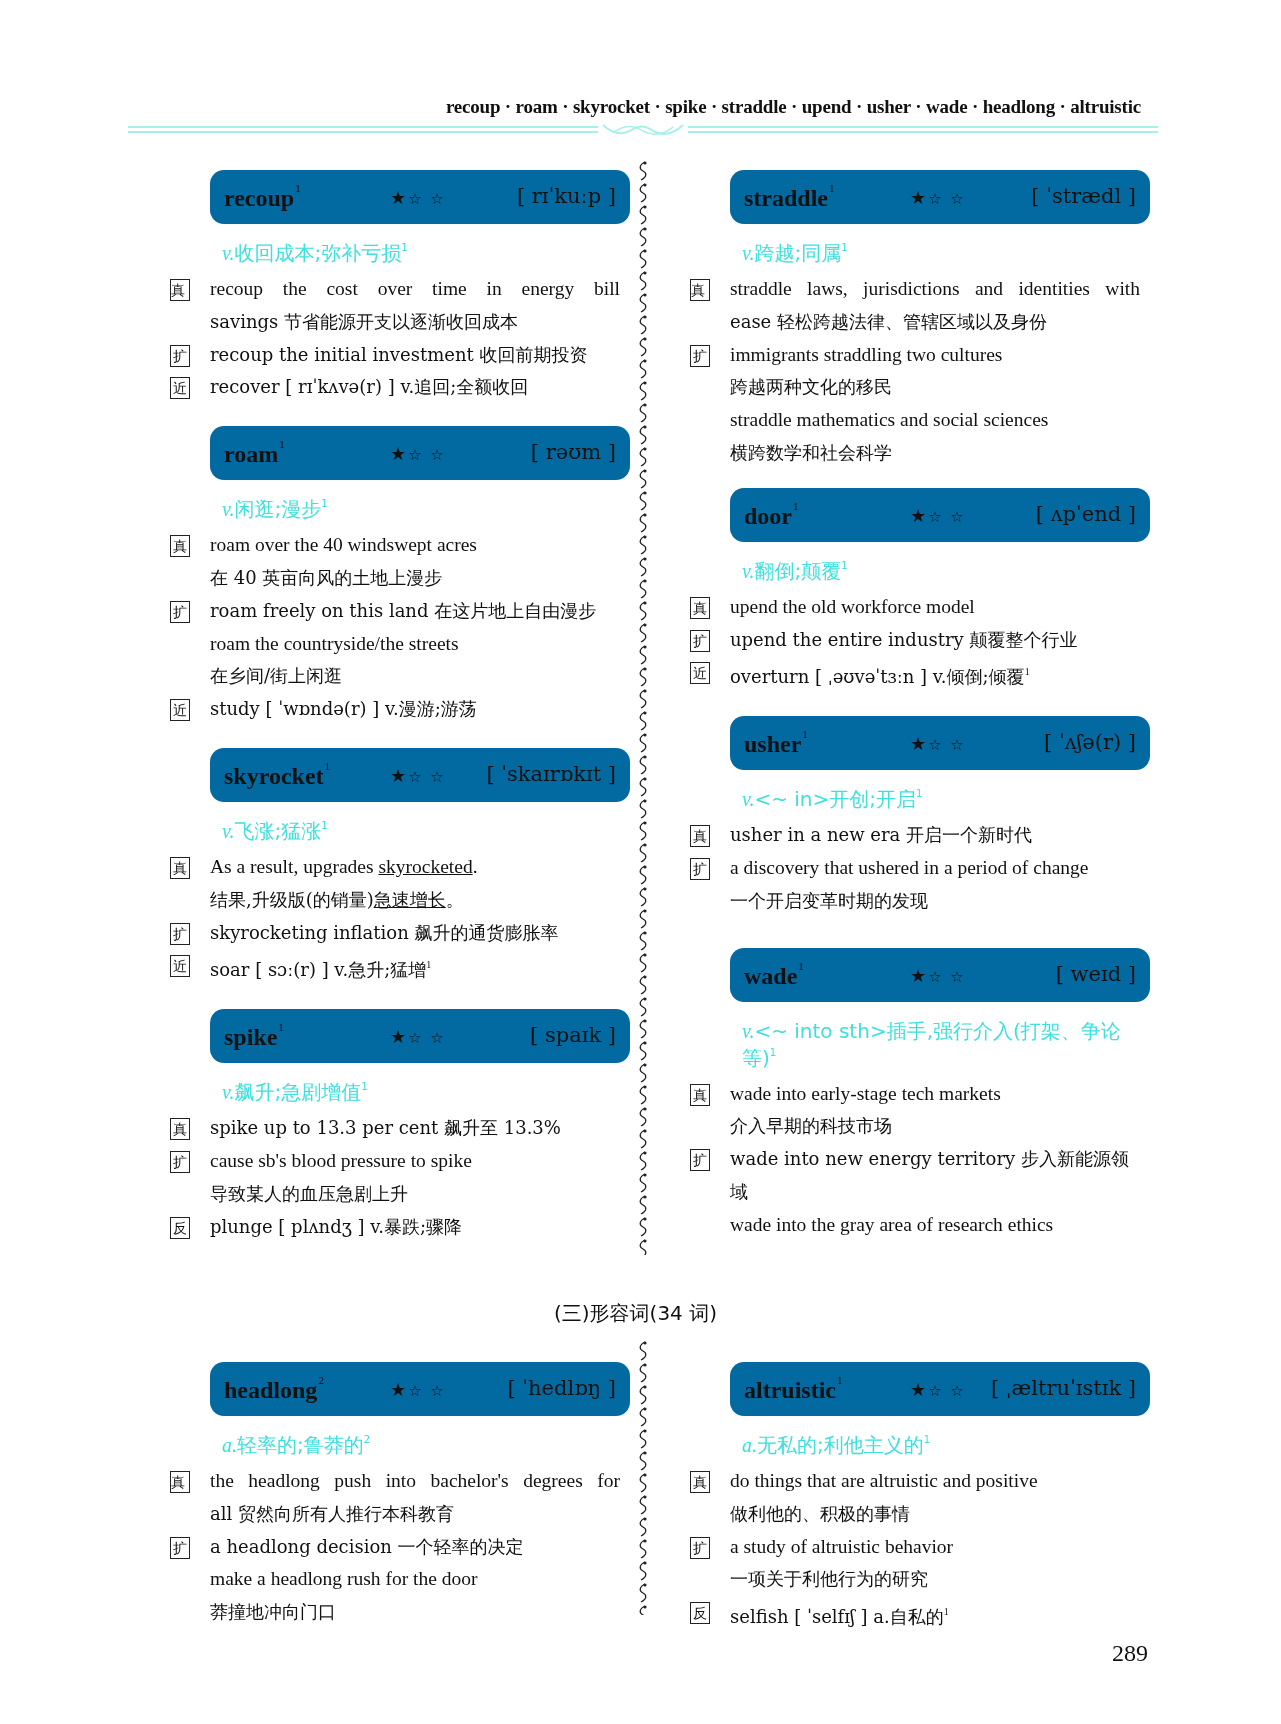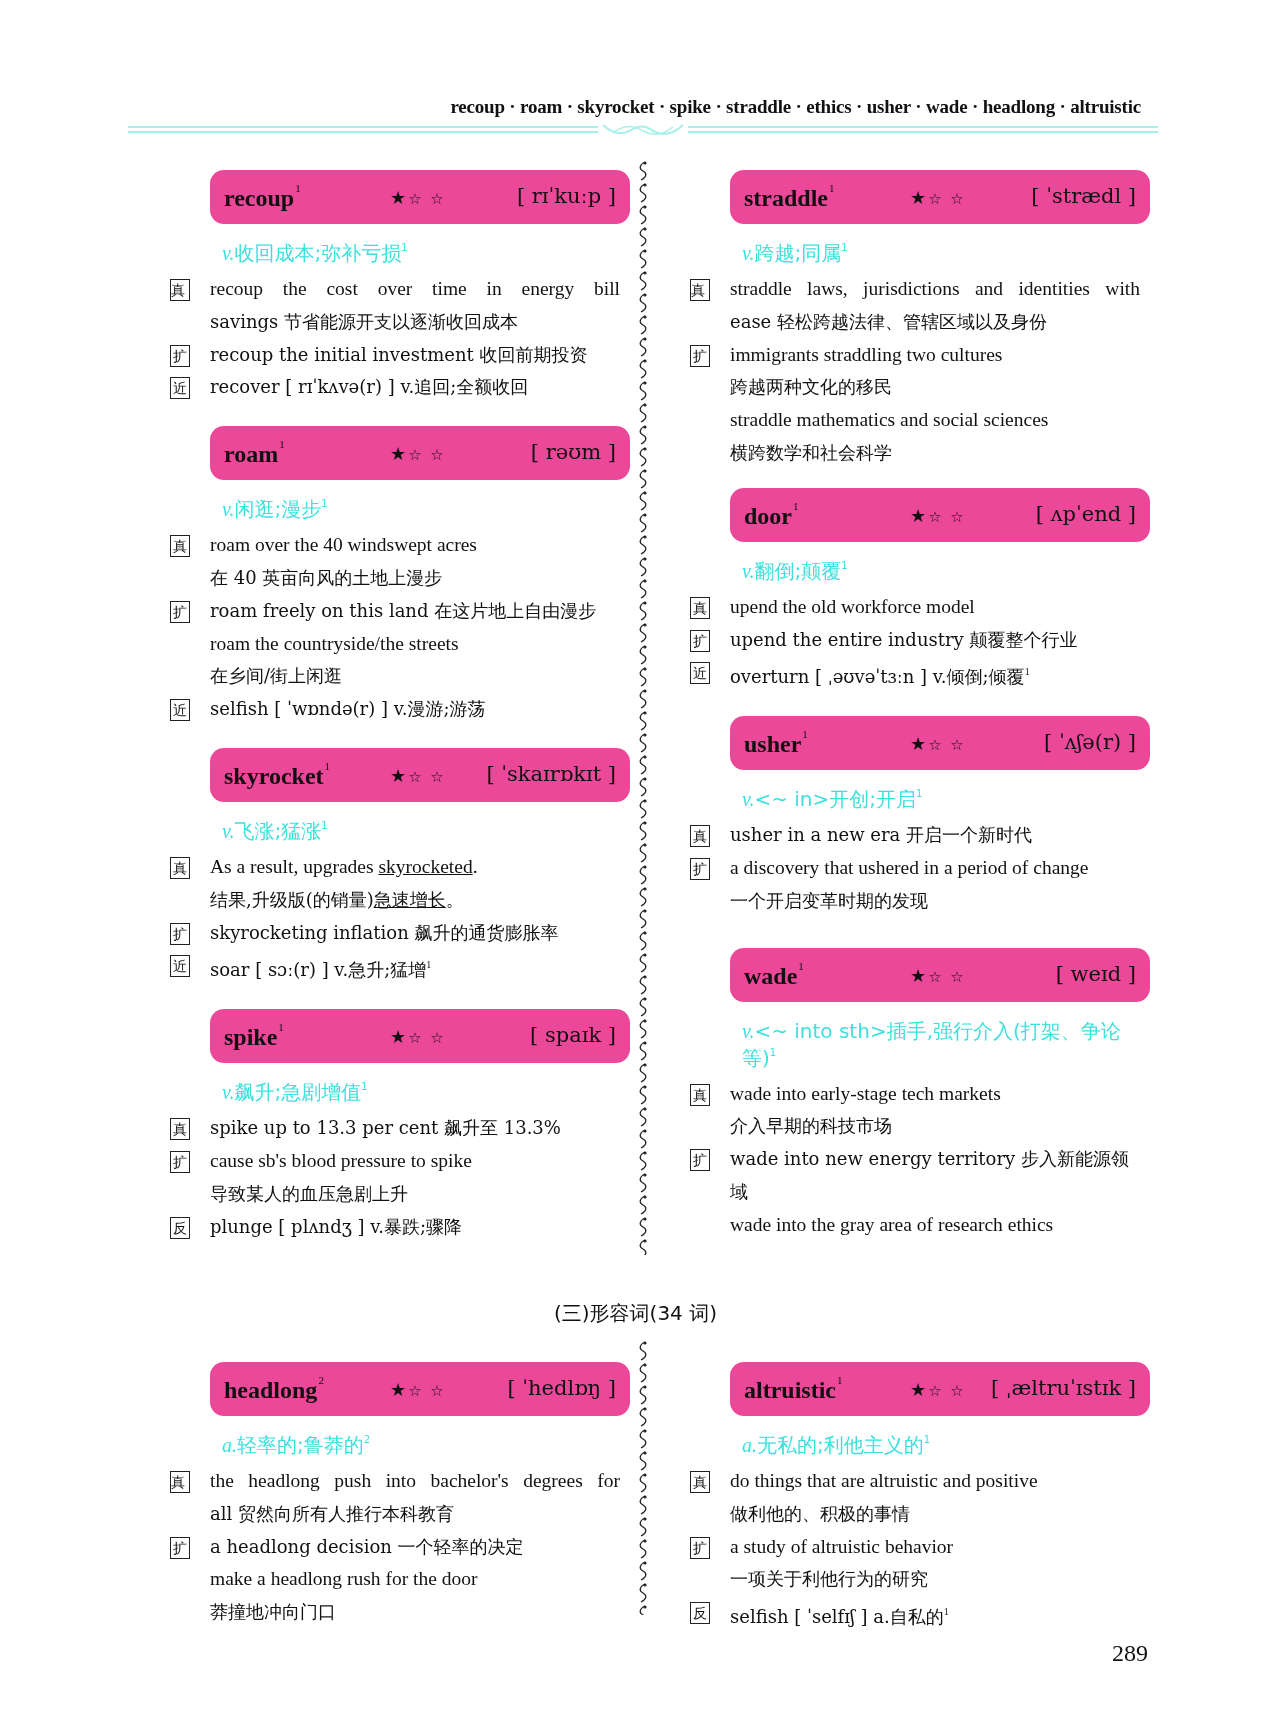--- a/index.html
+++ b/index.html
@@ -6,42 +6,42 @@
     body { width: 1281px; height: 1724px; position: relative; overflow: hidden;
       font-family: "Liberation Serif", "DejaVu Serif", serif; color: #111; }
     .running-head { position: absolute; top: 96px; right: 140px; font-weight: bold; font-size: 19px; letter-spacing: -0.2px; }
     .head-rule { position: absolute; top: 126px; left: 128px; width: 1030px; height: 10px; }
     .head-rule .l1, .head-rule .l2 { position: absolute; left: 0; right: 0; height: 2px; background: #a6f0ea; }
     .head-rule .l1 { top: 0; } .head-rule .l2 { top: 5px; }
     .head-rule .orn { position: absolute; left: 470px; top: -5px; width: 90px; height: 18px; background: #fff; }
     .divider { position: absolute; left: 636px; width: 14px; }
     .col { position: absolute; width: 450px; }
     .entry { margin-bottom: 18px; }
-    .card { background: #ec4899; border-radius: 14px; height: 54px; margin-left: 40px; width: 420px; position: relative; }
+    .card { background: #0369a1; border-radius: 14px; height: 54px; margin-left: 40px; width: 420px; position: relative; }
     .card .word { position: absolute; left: 14px; top: 12px; font-weight: bold; font-size: 24px; }
     .card .word sup { font-size: 11px; font-weight: normal; vertical-align: 14px; margin-left: 1px; }
     .card .stars { position: absolute; left: 180px; top: 17px; font-size: 18px; letter-spacing: 2px; font-family: "DejaVu Sans", sans-serif; }
     .card .stars .off { font-size: 15px; }
     .card .ipa { position: absolute; right: 14px; top: 14px; font-size: 21px; font-family: "DejaVu Serif", serif; }
     .def { margin: 16px 0 6px 52px; color: #3de0dd; font-size: 20px; font-family: "DejaVu Sans", sans-serif; }
     .def .pos { font-style: italic; font-family: "Liberation Serif", serif; }
     .def sup { font-size: 10px; vertical-align: 9px; }
     .line { position: relative; font-size: 19.5px; line-height: 32.8px; padding-left: 40px; }
     .line .tag { position: absolute; left: 0; top: 6px; width: 18px; height: 20px; border: 1.5px solid #222; font-size: 14px; line-height: 20px; text-align: center; font-family: "DejaVu Sans", sans-serif; }
     .line.just { text-align: justify; text-align-last: justify; }
     .line .cn { font-family: "DejaVu Serif", serif; font-size: 18px; }
     .line sup { font-size: 10px; vertical-align: 8px; }
     .u { text-decoration: underline; }
     .section-title { position: absolute; top: 1300px; left: 0; width: 1271px; text-align: center; font-size: 20px; font-family: "DejaVu Sans", sans-serif; }
     .page-num { position: absolute; top: 1640px; left: 1112px; font-size: 24px; }
   </style>
 </head>
 <body>
 
-<div class="running-head">recoup · roam · skyrocket · spike · straddle · ethics · usher · wade · headlong · altruistic</div>
+<div class="running-head">recoup · roam · skyrocket · spike · straddle · upend · usher · wade · headlong · altruistic</div>
 <div class="head-rule">
   <div class="l1"></div>
     <div class="l2"></div>
   <svg class="orn" viewBox="0 0 90 18">
     <path d="M5 4 Q20 18 35 8 Q45 2 55 10 Q70 18 85 4" stroke="#a6f0ea" stroke-width="2" fill="none"></path>
     <path d="M15 12 Q30 0 45 10 Q60 18 75 6" stroke="#a6f0ea" stroke-width="1.5" fill="none"></path>
   </svg>
 </div>
 
 <svg class="divider" style="top:160px;height:1095px">
@@ -77,21 +77,21 @@
       <span class="word"><span>roam</span><sup>1</sup></span>
       <span class="stars"><span>★</span><span class="off">☆ ☆</span></span>
       <span class="ipa">[ rəʊm ]</span>
     </div>
     <div class="def"><span class="pos">v.</span><span>闲逛;漫步</span><sup>1</sup></div>
     <div class="line"><span class="tag">真</span><span>roam over the 40 windswept acres</span></div>
     <div class="line"><span class="cn">在 40 英亩向风的土地上漫步</span></div>
     <div class="line"><span class="tag">扩</span><span class="cn">roam freely on this land 在这片地上自由漫步</span></div>
     <div class="line"><span>roam the countryside/the streets</span></div>
     <div class="line"><span class="cn">在乡间/街上闲逛</span></div>
-    <div class="line"><span class="tag">近</span><span class="cn">selfish [ ˈwɒndə(r) ] v.漫游;游荡</span></div>
+    <div class="line"><span class="tag">近</span><span class="cn">study [ ˈwɒndə(r) ] v.漫游;游荡</span></div>
   </div>
 
   <div class="entry" style="margin-top:22px">
     <div class="card">
       <span class="word"><span>skyrocket</span><sup>1</sup></span>
       <span class="stars"><span>★</span><span class="off">☆ ☆</span></span>
       <span class="ipa">[ ˈskaɪrɒkɪt ]</span>
     </div>
     <div class="def"><span class="pos">v.</span><span>飞涨;猛涨</span><sup>1</sup></div>
     <div class="line"><span class="tag">真</span><span>As a result, upgrades </span><span class="u">skyrocketed</span><span>.</span></div>

